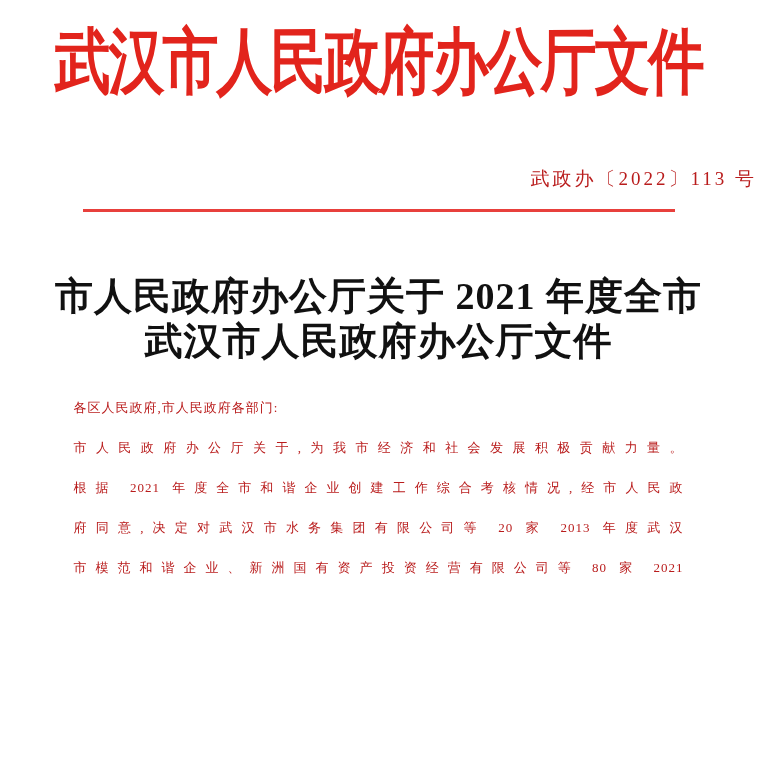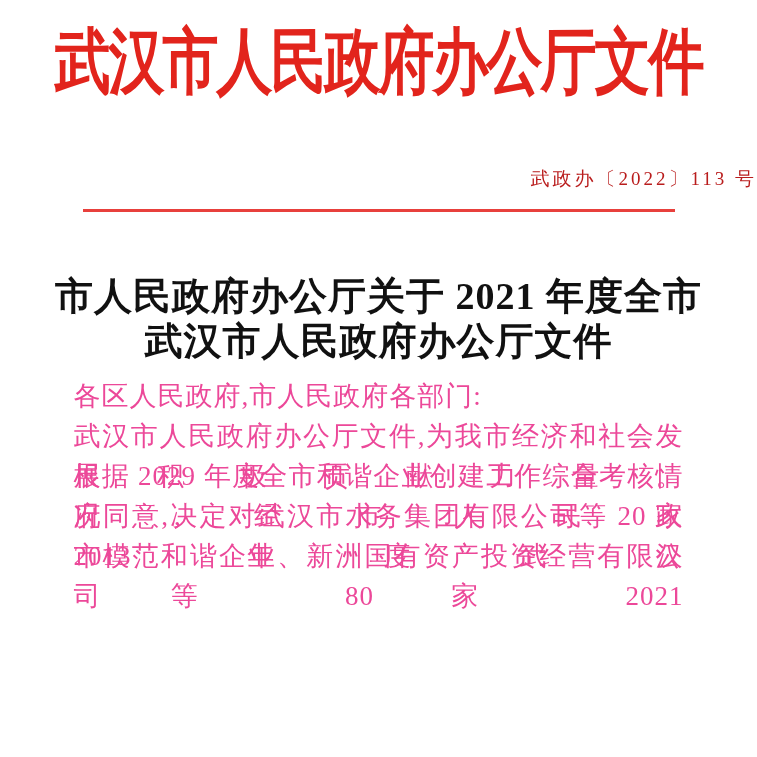--- a/index.html
+++ b/index.html
@@ -52,23 +52,23 @@
     text-align: center;
     font-weight: bold;
     font-size: 38px;
     line-height: 45px;
     letter-spacing: 1px;
     color: #111111;
   }
   
   .body-text {
     width: 610px;
-    margin: 12px auto 0 auto;
-    font-size: 27px;
-    color: #ec4899;
+    margin: 24px auto 0 auto;
+    font-size: 13px;
+    color: #b91c1c;
   }
   .body-line {
     height: 40px;
     line-height: 40px;
     letter-spacing: 1px;
     white-space: nowrap;
   }
   .body-line.justified {
     white-space: normal;
     text-align: justify;
@@ -92,19 +92,19 @@
 
   <div class="divider"></div>
 
   <div class="doc-title">
     <div>市人民政府办公厅关于 2021 年度全市</div>
     <div>武汉市人民政府办公厅文件</div>
   </div>
 
   <div class="body-text">
     <div class="body-line">各区人民政府,市人民政府各部门:</div>
-    <div class="body-line justified">武汉市人民政府办公厅文件,为我市经济和社会发展积极贡献力量。</div>
-    <div class="body-line justified">根据 2029 年度全市和谐企业创建工作综合考核情况,经市人民政</div>
+    <div class="body-line justified">市人民政府办公厅关于,为我市经济和社会发展积极贡献力量。</div>
+    <div class="body-line justified">根据 2021 年度全市和谐企业创建工作综合考核情况,经市人民政</div>
     <div class="body-line justified">府同意,决定对武汉市水务集团有限公司等 20 家 2013 年度武汉</div>
     <div class="body-line justified">市模范和谐企业、新洲国有资产投资经营有限公司等 80 家 2021</div>
   </div>
 
 </div>
 
 </body></html>

